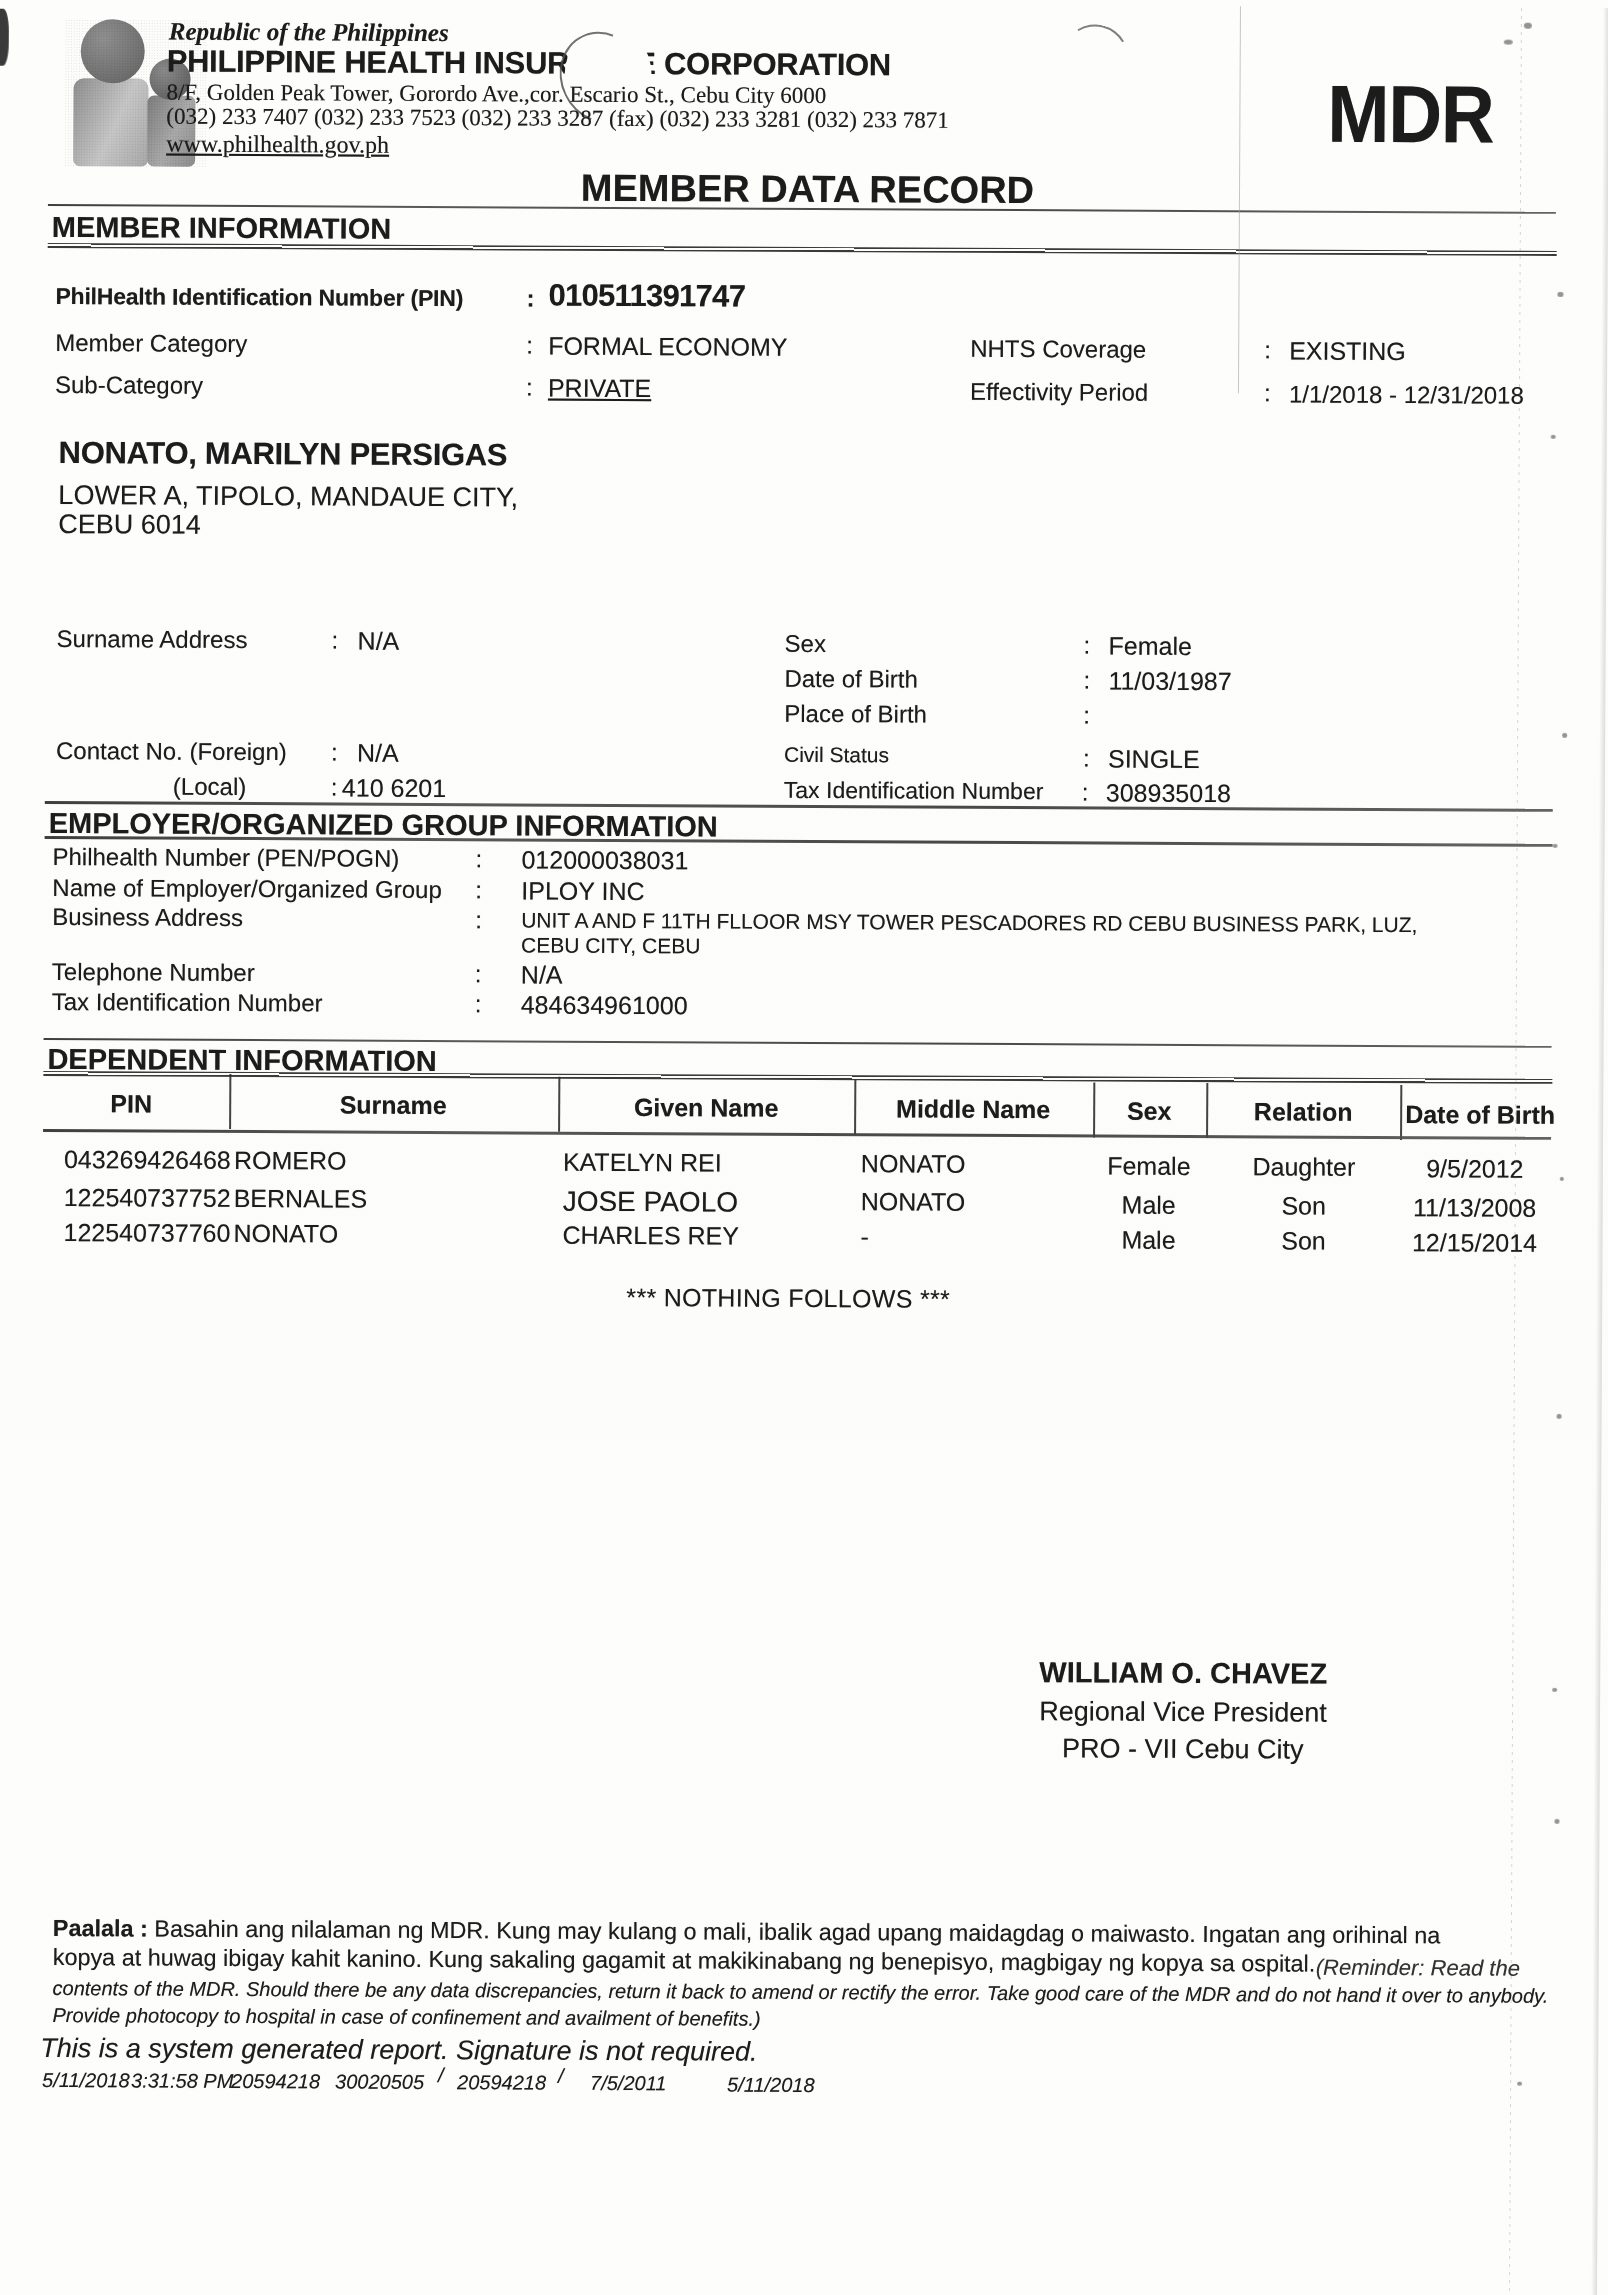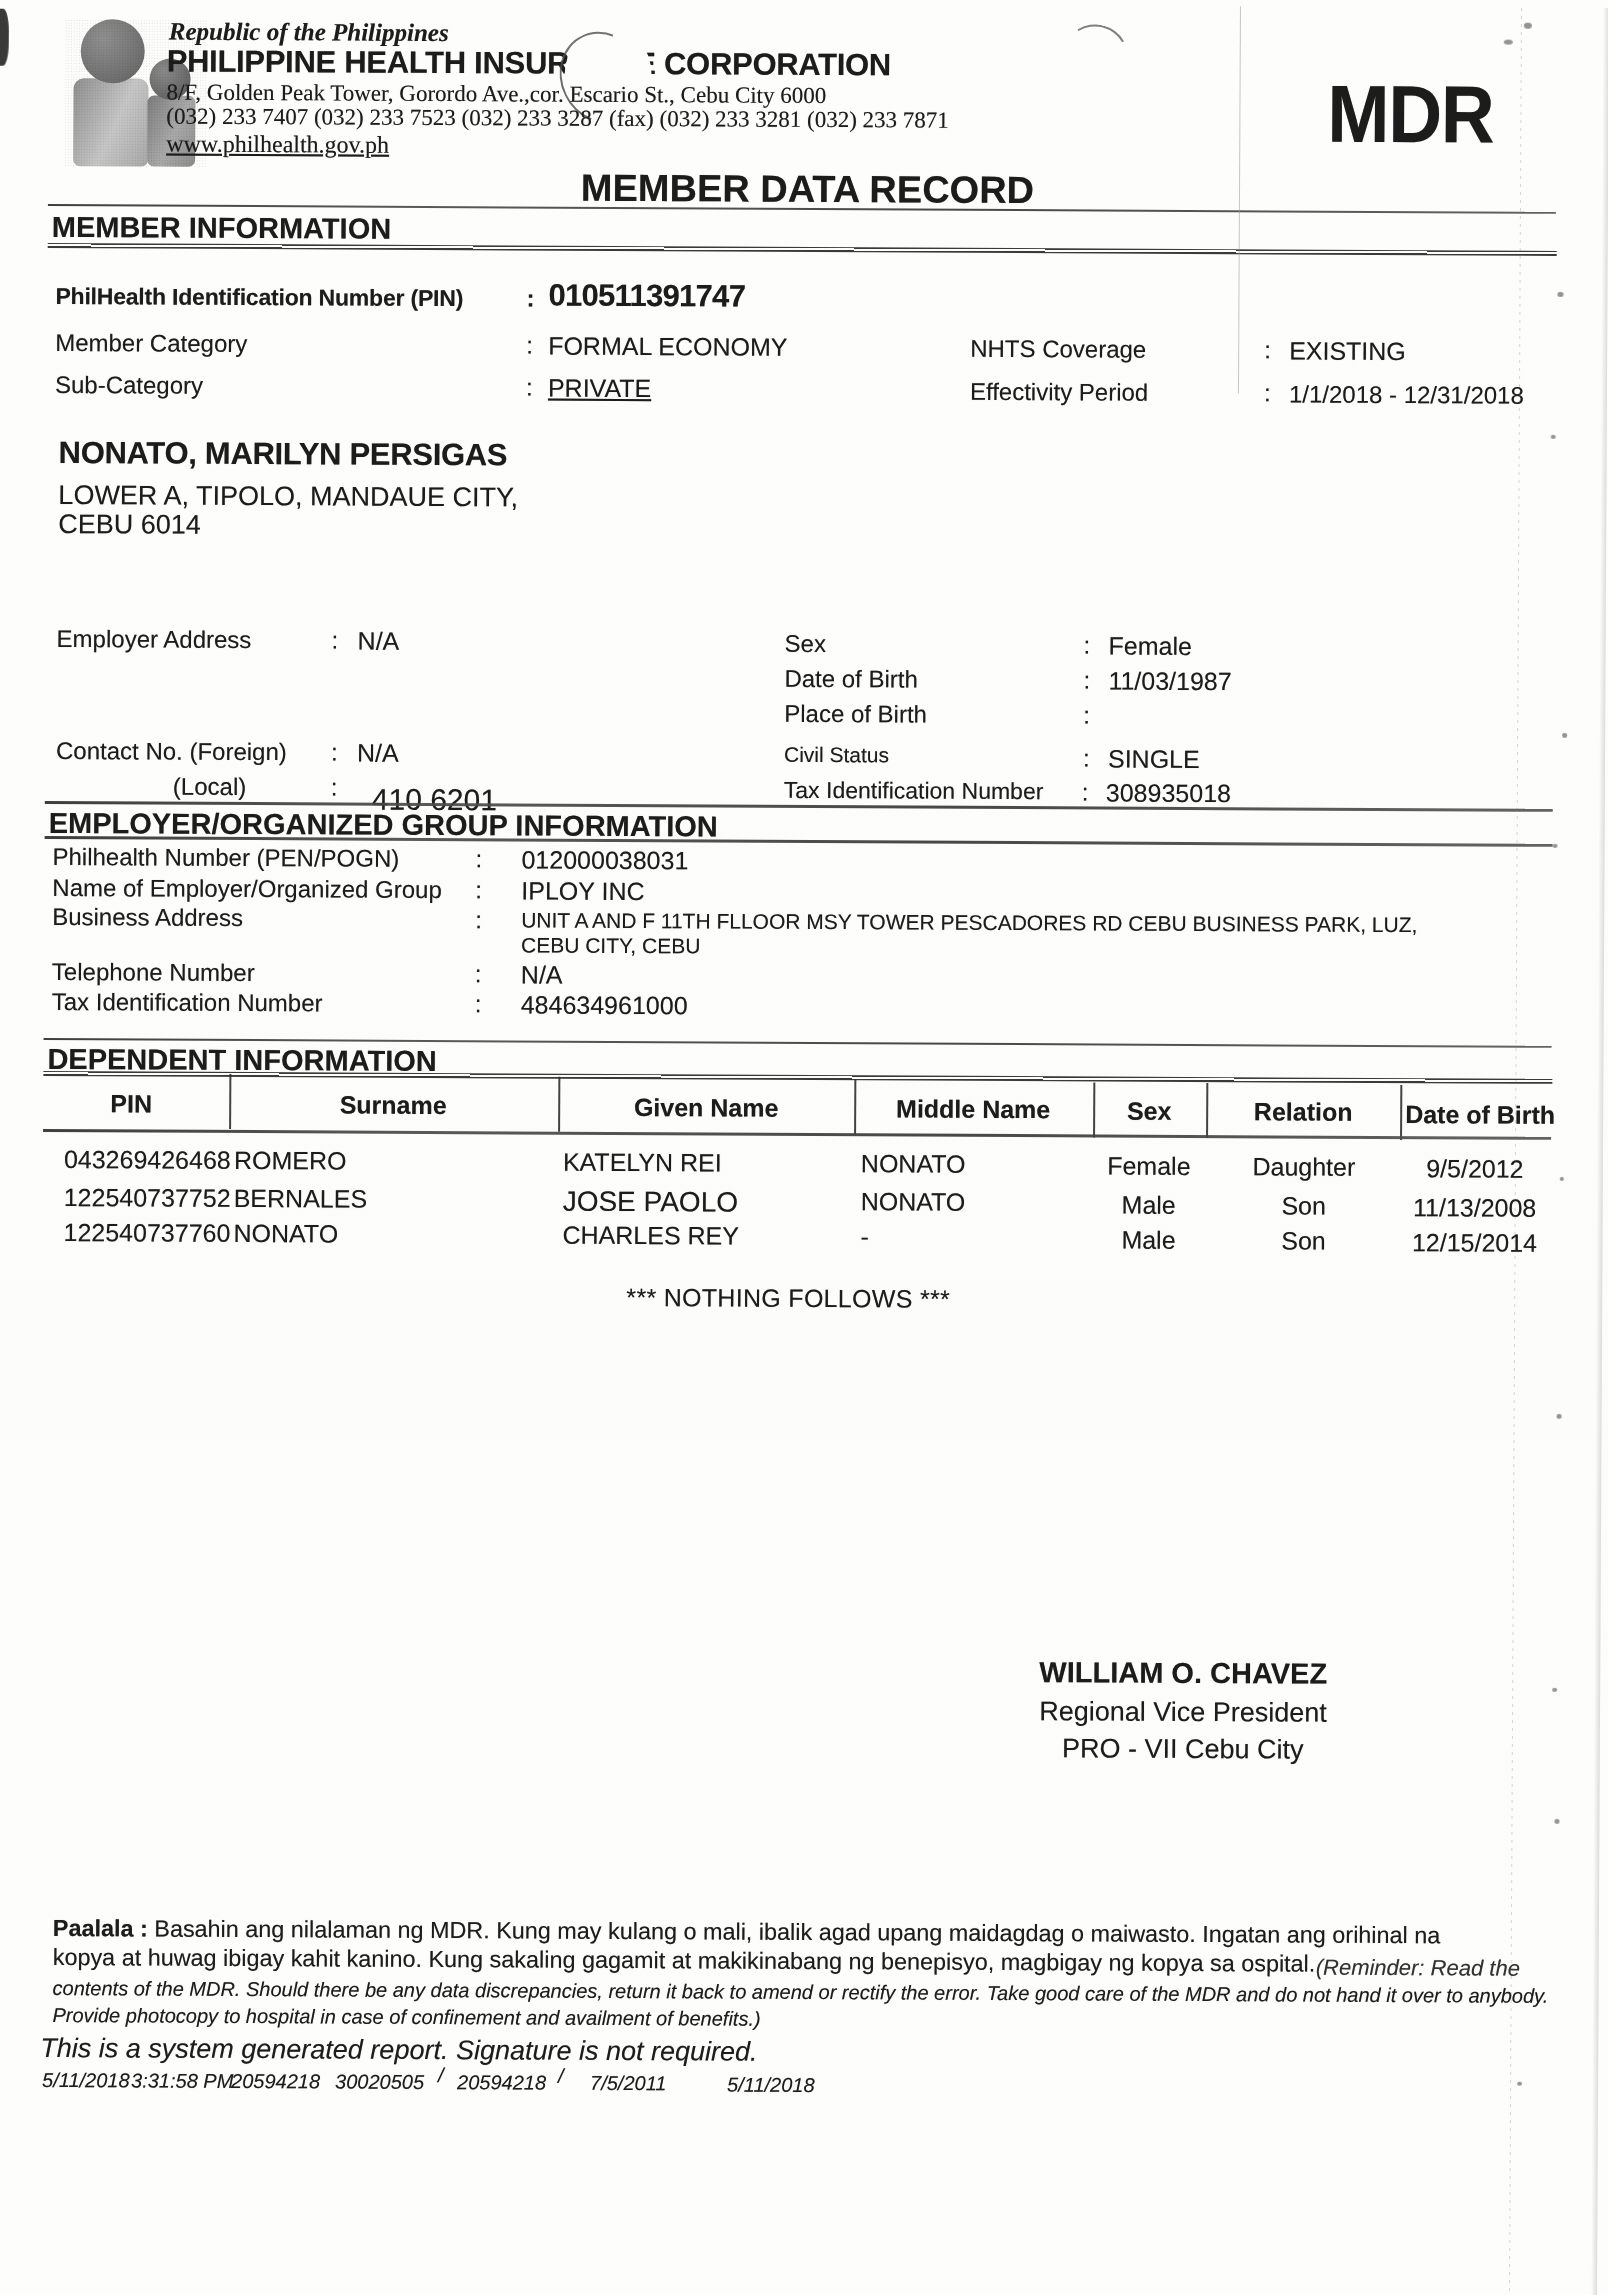--- a/index.html
+++ b/index.html
@@ -91,21 +91,21 @@
   <div class="abs t c" style="left:528px;top:371px;font-size:24px;"></div>
   <div class="abs t" style="left:550px;top:371px;font-size:25px;text-decoration:underline;">PRIVATE</div>
   <div class="abs t" style="left:972px;top:373px;font-size:24px;">Effectivity Period</div>
   <div class="abs t c" style="left:1266px;top:373px;font-size:24px;"></div>
   <div class="abs t" style="left:1291px;top:374px;font-size:24px;">1/1/2018 - 12/31/2018</div>
 
   <div class="abs b t" style="left:61px;top:435px;font-size:31px;letter-spacing:-0.3px;">NONATO, MARILYN PERSIGAS</div>
   <div class="abs t" style="left:61px;top:480px;font-size:27px;">LOWER A, TIPOLO, MANDAUE CITY,</div>
   <div class="abs t" style="left:61px;top:509px;font-size:27px;">CEBU 6014</div>
 
-  <div class="abs t" style="left:60px;top:625px;font-size:24px;">Employer Address</div>
+  <div class="abs t" style="left:60px;top:625px;font-size:24px;">Surname Address</div>
   <div class="abs t c" style="left:335px;top:625px;font-size:24px;"></div>
   <div class="abs t" style="left:361px;top:625px;font-size:25px;">N/A</div>
 
   <div class="abs t" style="left:788px;top:626px;font-size:24px;">Sex</div>
   <div class="abs t c" style="left:1087px;top:626px;font-size:24px;"></div>
   <div class="abs t" style="left:1112px;top:626px;font-size:25px;">Female</div>
 
   <div class="abs t" style="left:788px;top:661px;font-size:24px;">Date of Birth</div>
   <div class="abs t c" style="left:1087px;top:661px;font-size:24px;"></div>
   <div class="abs t" style="left:1112px;top:661px;font-size:25px;">11/03/1987</div>
@@ -117,21 +117,21 @@
   <div class="abs t" style="left:60px;top:737px;font-size:24px;">Contact No. (Foreign)</div>
   <div class="abs t c" style="left:335px;top:737px;font-size:24px;"></div>
   <div class="abs t" style="left:361px;top:737px;font-size:25px;">N/A</div>
 
   <div class="abs t" style="left:788px;top:739px;font-size:21px;">Civil Status</div>
   <div class="abs t c" style="left:1087px;top:739px;font-size:24px;"></div>
   <div class="abs t" style="left:1112px;top:739px;font-size:25px;">SINGLE</div>
 
   <div class="abs t" style="left:177px;top:772px;font-size:24px;">(Local)</div>
   <div class="abs t c" style="left:335px;top:772px;font-size:24px;"></div>
-  <div class="abs t" style="left:376px;top:772px;font-size:30px;margin-top:9px;">410 6201</div>
+  <div class="abs t" style="left:346px;top:772px;font-size:25px;">410 6201</div>
 
   <div class="abs t" style="left:788px;top:773px;font-size:23px;">Tax Identification Number</div>
   <div class="abs t c" style="left:1086px;top:773px;font-size:24px;"></div>
   <div class="abs t" style="left:1110px;top:773px;font-size:25px;">308935018</div>
 
   <div class="hline" style="left:49px;top:801px;width:1508px;height:2.7px;"></div>
   <div class="abs b t" style="left:53px;top:807px;font-size:29px;">EMPLOYER/ORGANIZED GROUP INFORMATION</div>
   <div class="hline" style="left:49px;top:836px;width:1508px;height:2.7px;"></div>
 
   <div class="abs t" style="left:57px;top:843px;font-size:24px;">Philhealth Number (PEN/POGN)</div>

